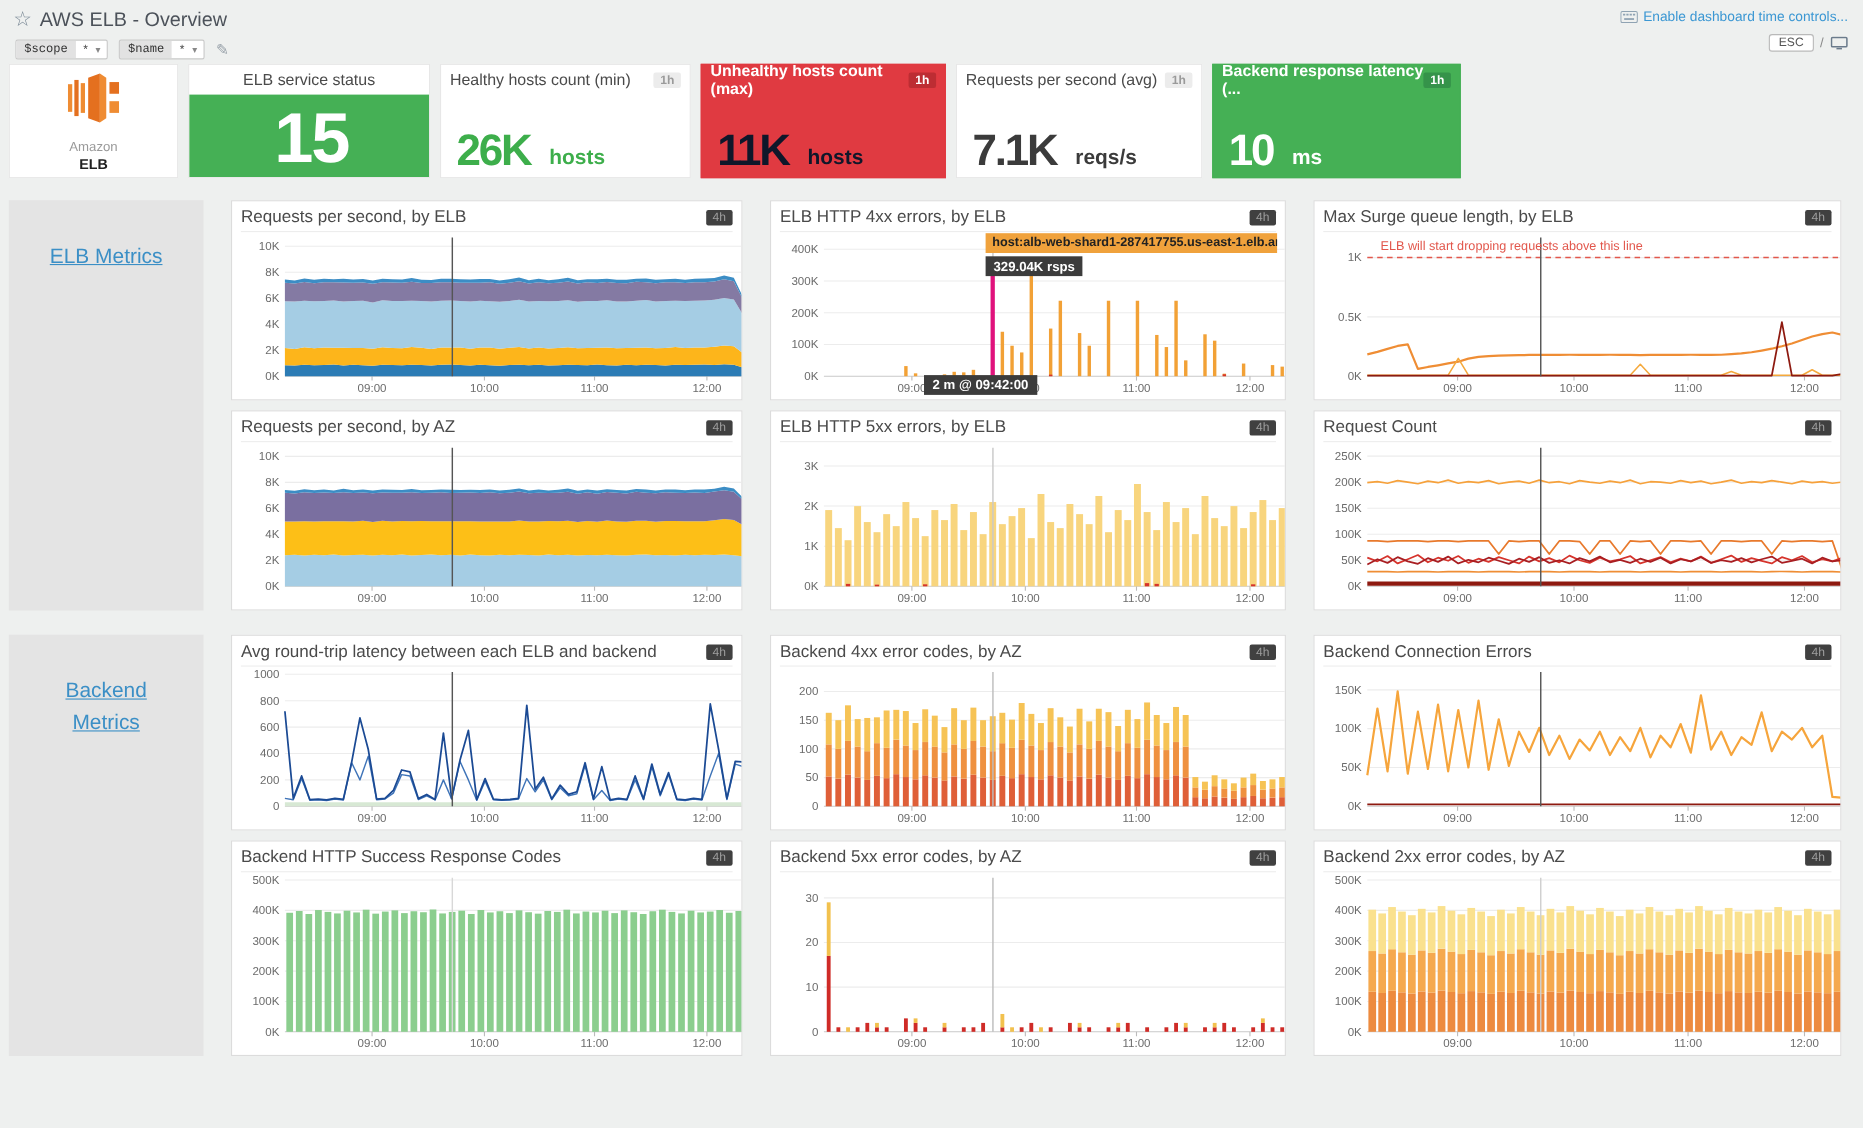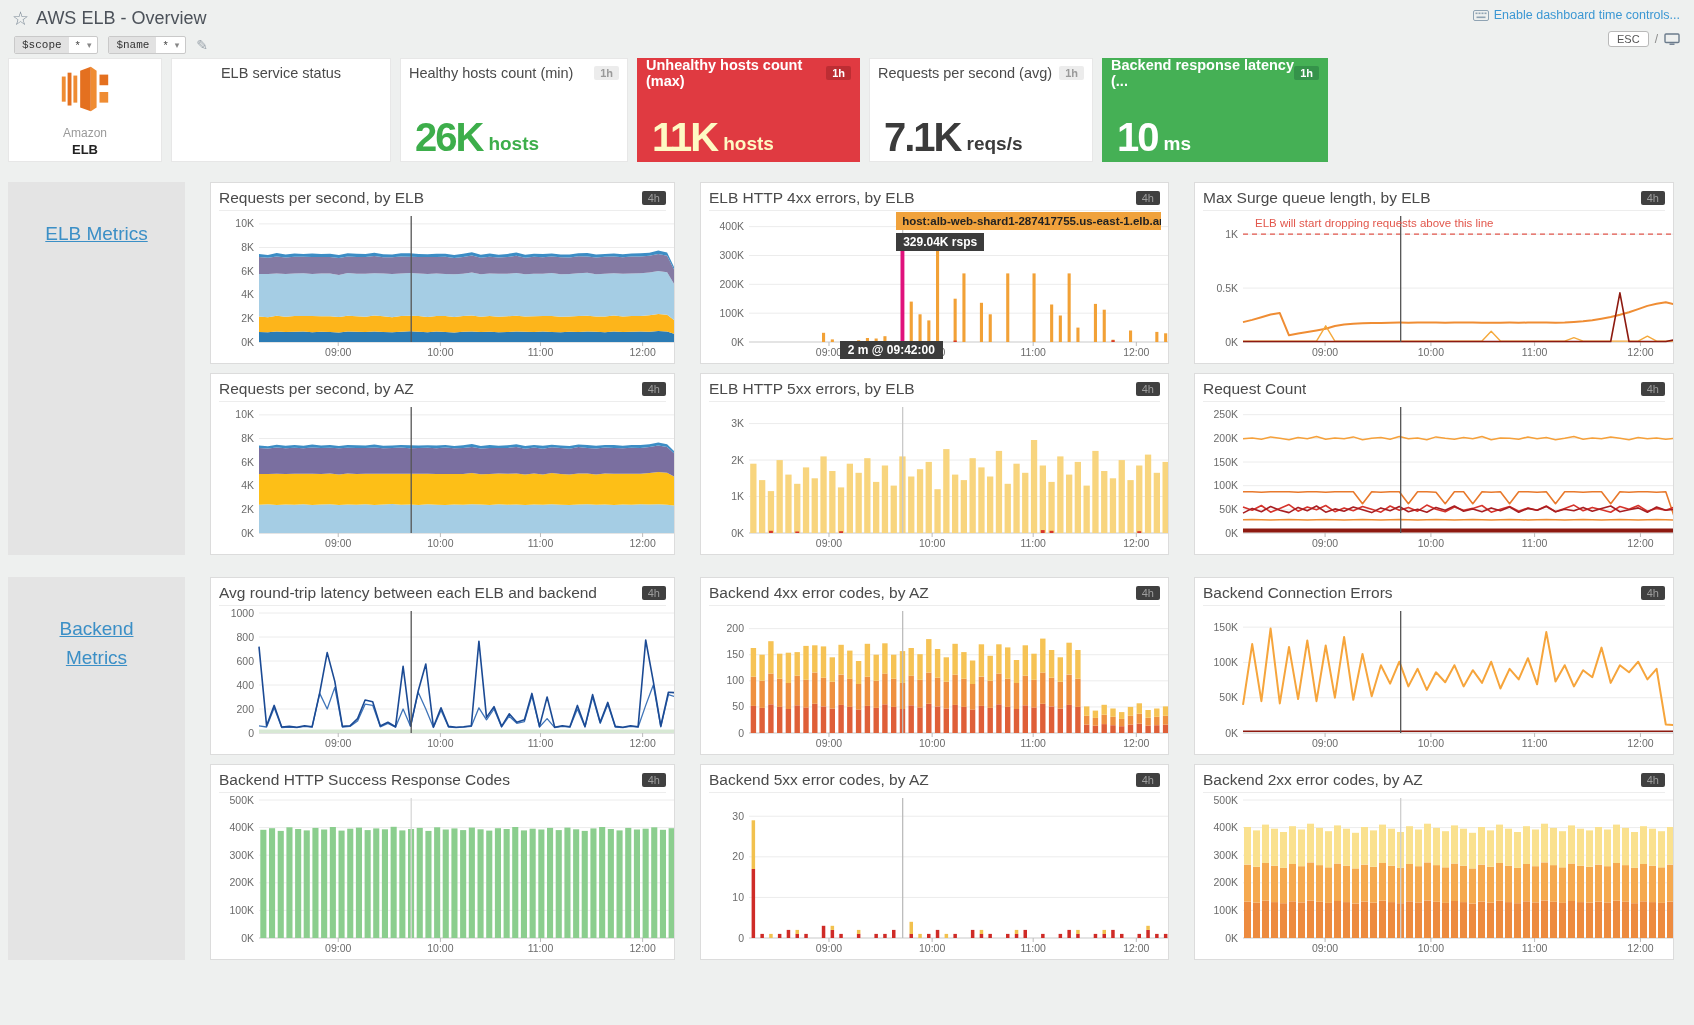--- a/index.html
+++ b/index.html
@@ -26,27 +26,27 @@
   .esc-row { display:flex; align-items:center; gap:6px; justify-content:flex-end; margin-top:9px; color:#8a8a8a; font-size:12px; }
   .esc-key { border:1px solid #b9b9b9; border-radius:3px; background:#fff; padding:1px 8px; font-size:11px; color:#555; }
   
   .kpi-row { display:grid; grid-template-columns:154px 220px 228px 223px 224px 226px; gap:9px; padding-left:8px; height:104px; }
   .tile { background:#fff; border:1px solid #e7e7e7; display:flex; flex-direction:column; overflow:hidden; }
   .tile-head { display:flex; align-items:center; justify-content:space-between; padding:4px 8px; font-size:14.5px; height:27px; flex:0 0 27px; }
   .tile-head.center { justify-content:center; }
   .badge-1h { font-size:11px; padding:1px 6px; border-radius:2px; background:#ececec; color:#9a9a9a; font-weight:bold; }
   .tile-body { flex:1; display:flex; align-items:flex-end; padding:0 10px 6px 14px; }
   .big-val { font-size:40px; font-weight:bold; line-height:0.9; letter-spacing:-2px; }
-  .big-unit { font-size:19px; font-weight:bold; margin-left:6px; }
+  .big-unit { font-size:19px; font-weight:bold; margin-left:17px; }
   .tile.green-body .tile-body { background:#45b055; }
   .tile.green-body .big-val { color:#fff; width:100%; text-align:center; font-size:64px; }
   .tile.red { background:#e03a41; border-color:#e03a41; }
   .tile.red .tile-head { color:#fff; font-weight:bold; }
   .tile.red .badge-1h { background:#bd2d33; color:#fff; }
-  .tile.red .big-val, .tile.red .big-unit { color:#fef9c3; }
+  .tile.red .big-val, .tile.red .big-unit { color:#0f172a; }
   .tile.green { background:#45b055; border-color:#45b055; }
   .tile.green .tile-head { color:#fff; font-weight:bold; }
   .tile.green .badge-1h { background:#35934a; color:#fff; }
   .tile.green .big-val, .tile.green .big-unit { color:#fff; }
   .val-green { color:#3dae4b; }
   .val-dark { color:#3b3b3b; }
   .logo-tile { align-items:center; justify-content:center; display:flex; flex-direction:column; gap:2px; }
   .logo-brand { color:#9a9a9a; font-size:12px; margin-top:3px; }
   .logo-product { color:#222; font-size:13px; font-weight:bold; }
   
@@ -125,20 +125,23 @@
       <rect x="47" y="12" width="9" height="11" fill="#e4701f"></rect>
       <rect x="47" y="30" width="9" height="11" fill="#ef8c33"></rect>
     </svg>
     <div class="logo-brand">Amazon</div>
     <div class="logo-product">ELB</div>
   </div>
 
   <div class="tile green-body">
     <div class="tile-head center">
         <span>ELB service status</span>
+      </div>
+    <div class="tile-body">
+        <span class="big-val">15</span>
       </div>
   </div>
 
   <div class="tile">
     <div class="tile-head">
       <span>Healthy hosts count (min)</span>
       <span class="badge-1h">1h</span>
     </div>
     <div class="tile-body">
       <span class="big-val val-green">26K</span>

